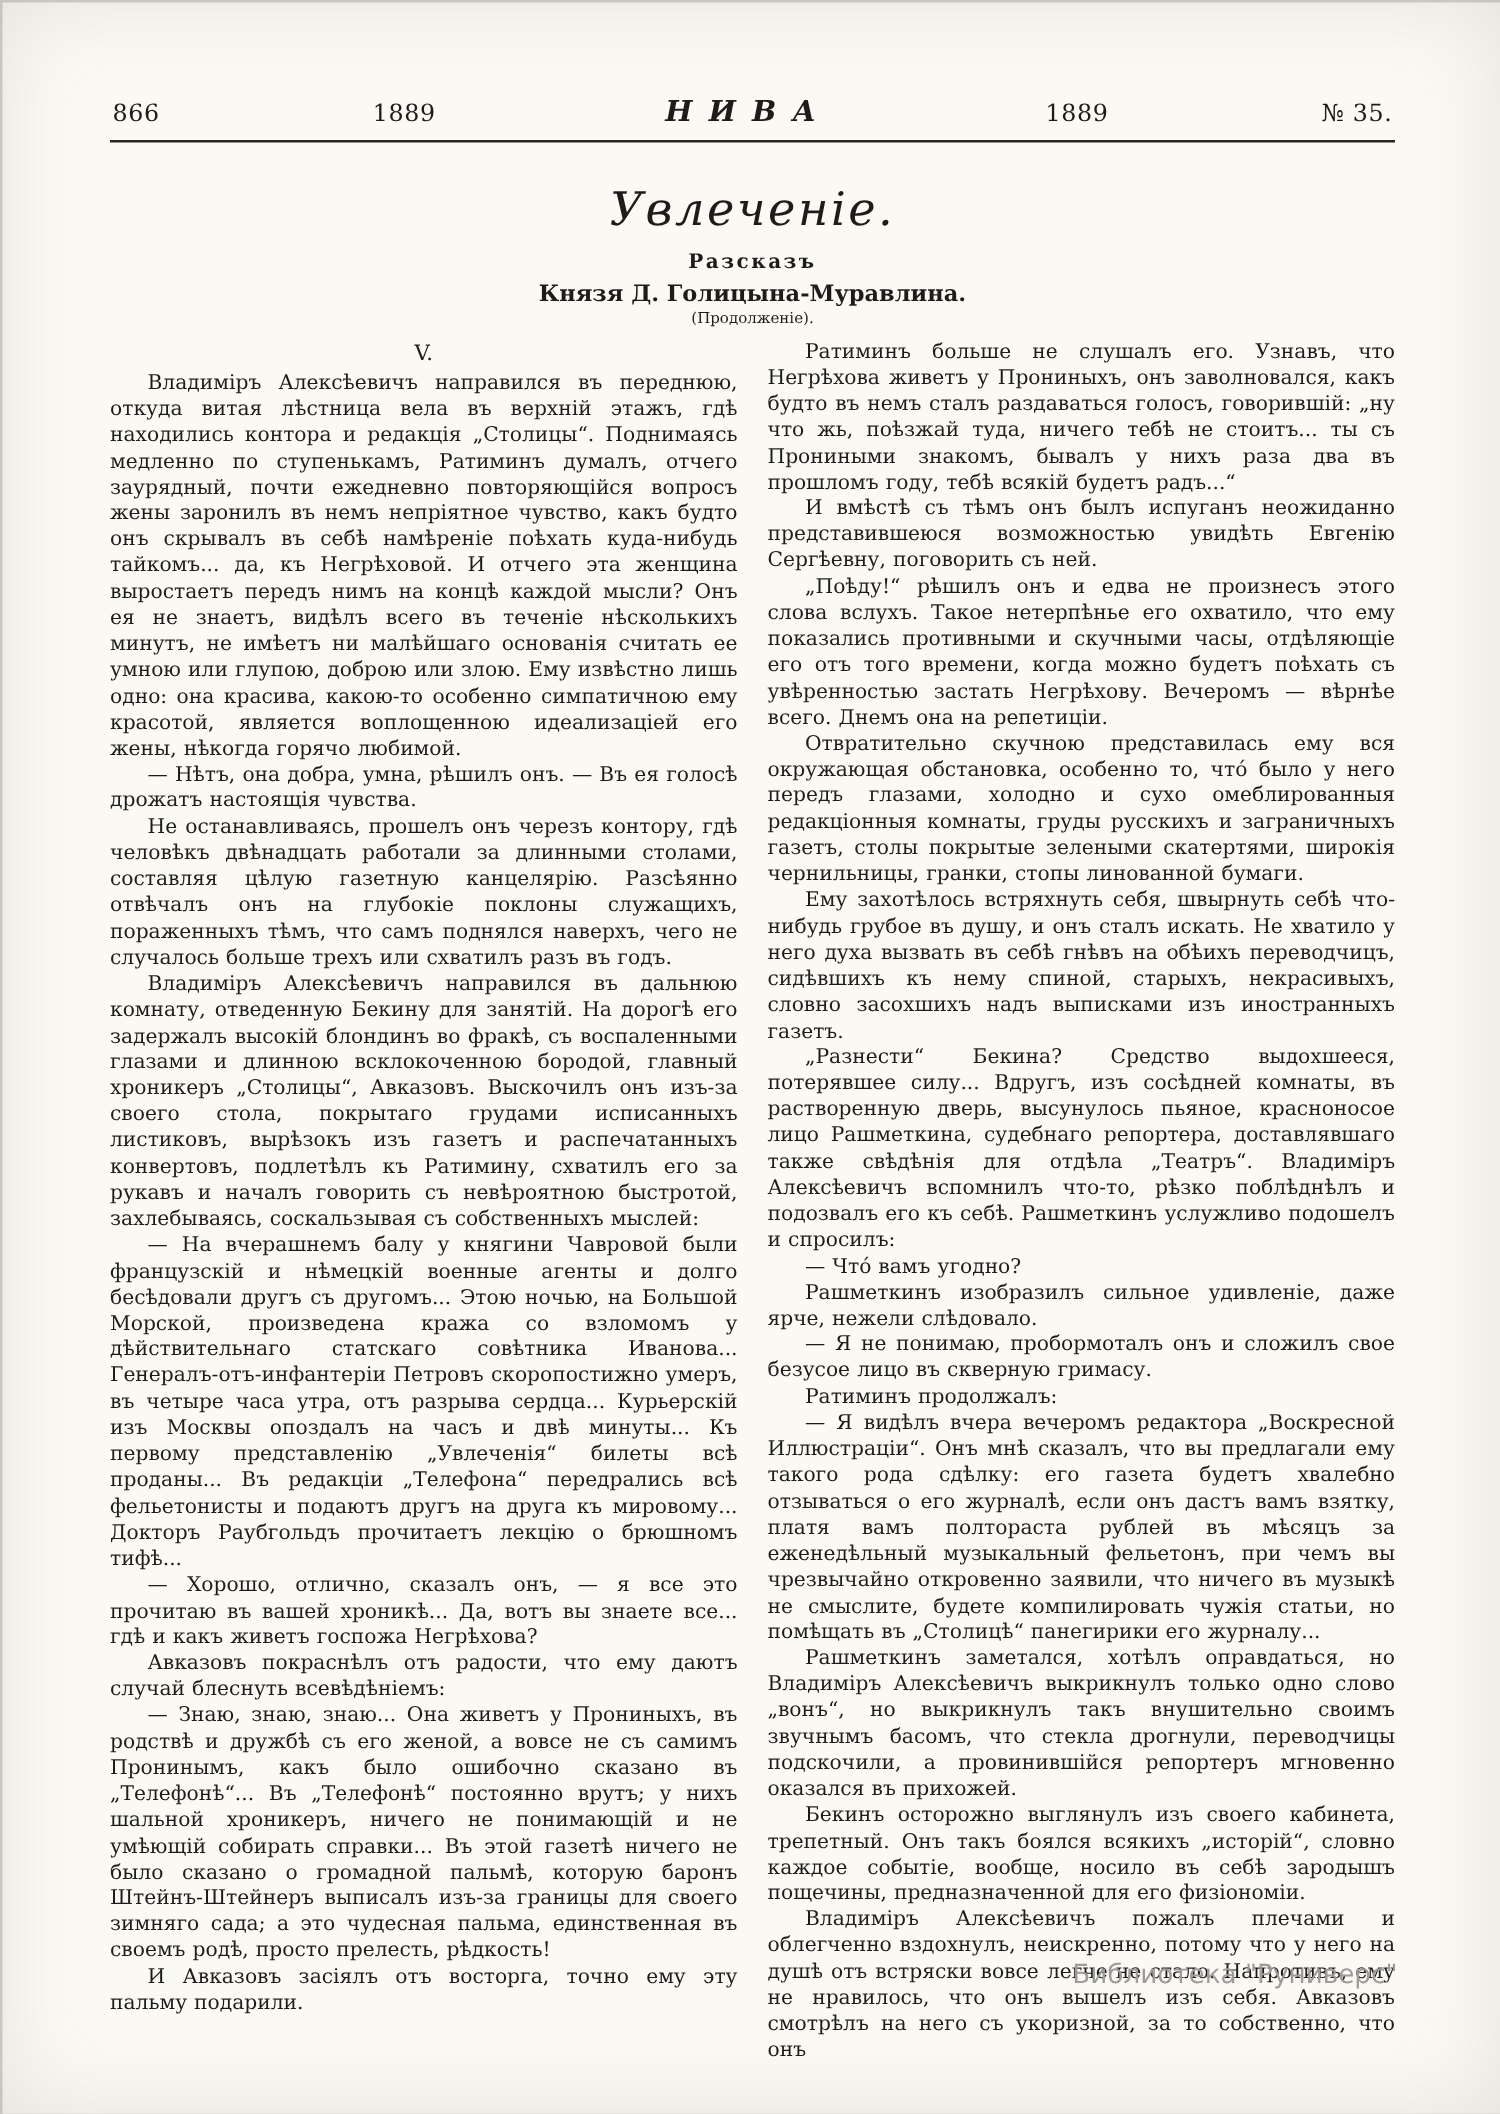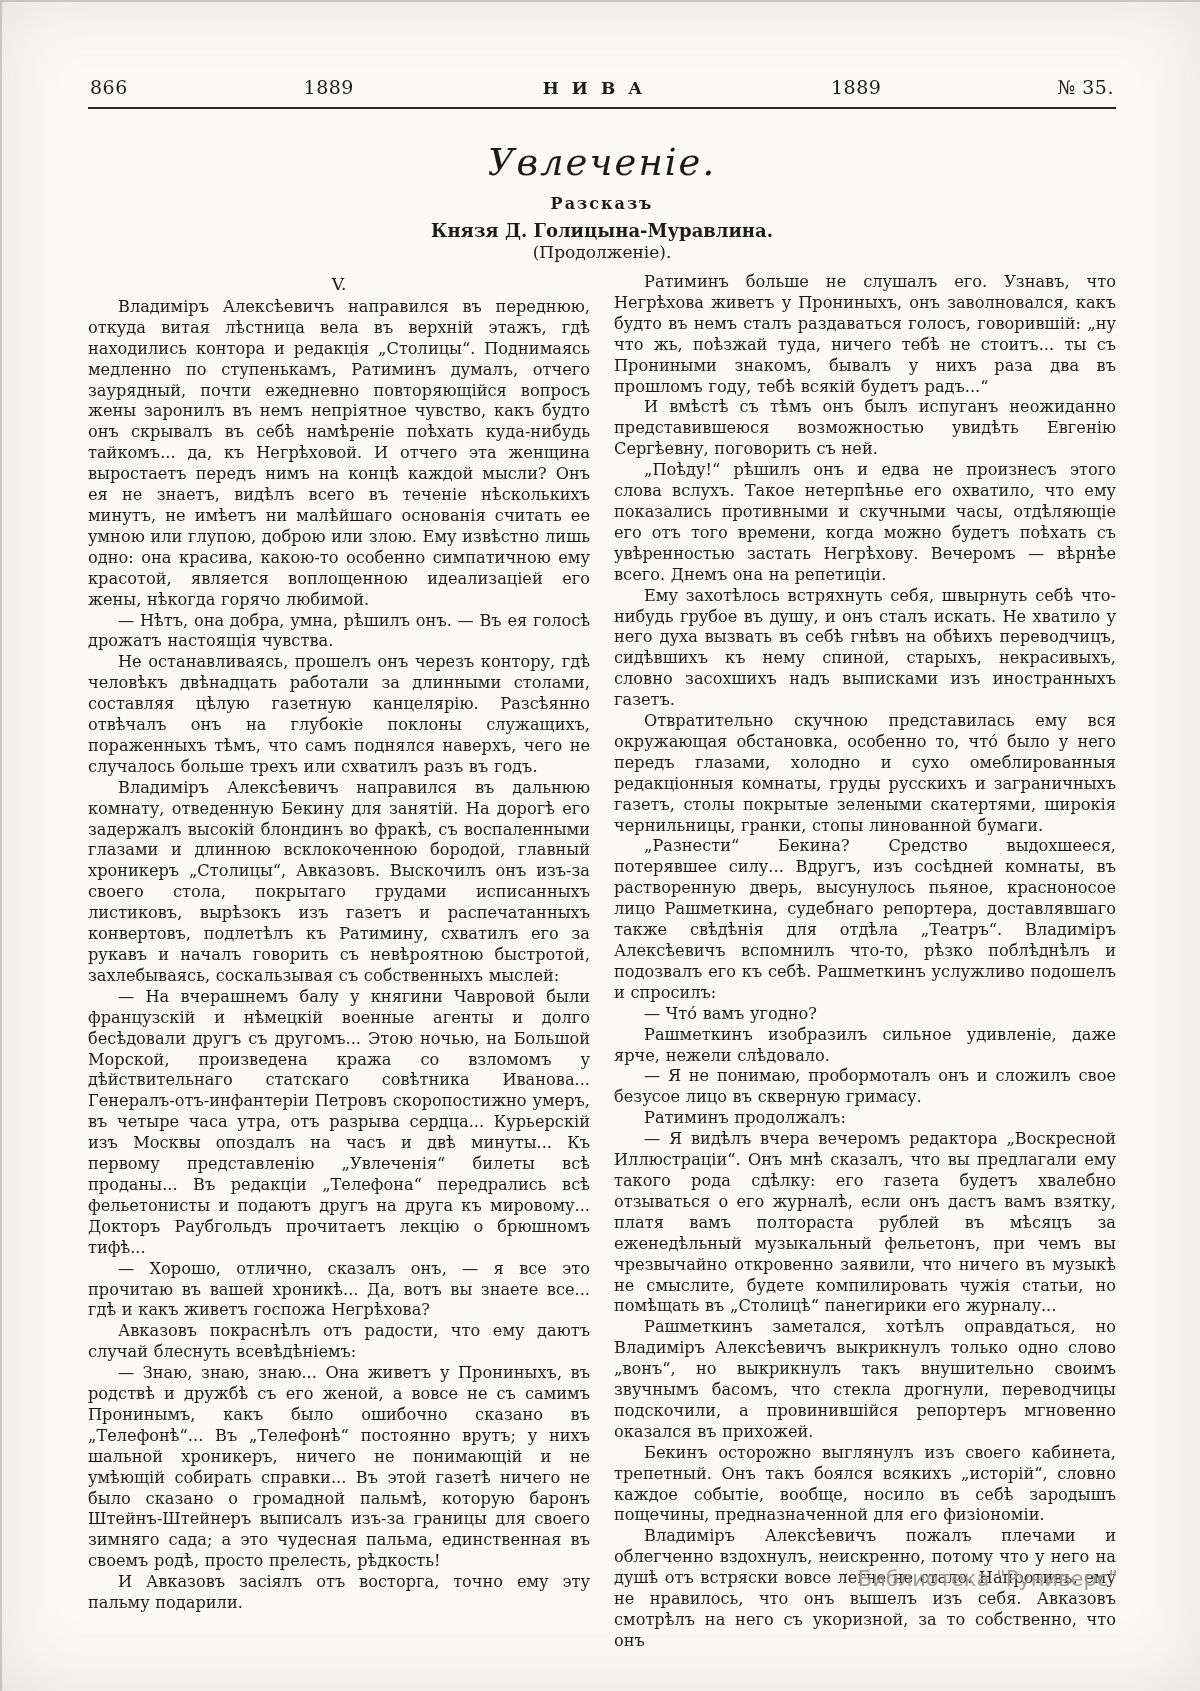--- a/index.html
+++ b/index.html
@@ -8,27 +8,27 @@
   .page {
     width: 1200px; height: 1691px; margin: 0 auto; position: relative;
     background: #faf9f4; color: #1d1c18; overflow: hidden;
     box-shadow: inset 0 0 70px rgba(110,105,90,.16), inset 2px 2px 0 rgba(90,88,80,.25);
     padding: 76px 84px 13px 88px;
   }
   .page-header {
     display: flex; justify-content: space-between; align-items: baseline;
     font-size: 19px; padding: 0 2px 9px 2px; letter-spacing: .5px;
   }
-  .masthead { font-weight: bold; font-size: 17px; letter-spacing: 13px; text-indent: 13px; }
+  .masthead { font-weight: bold; font-size: 23px; letter-spacing: 13px; text-indent: 13px; font-style: italic; }
   .header-rule { border: none; border-top: 2px solid #26251f; margin: 0 0 12px 0; }
   .title-block { text-align: center; margin-top: 26px; }
   .story-title { font-size: 37px; font-weight: normal; font-style: italic; letter-spacing: 2px; padding: 6px 0 10px 0; }
   .genre { font-size: 16px; font-weight: bold; letter-spacing: 2px; padding-bottom: 7px; }
   .author { font-size: 18px; font-weight: bold; padding-bottom: 1px; }
-  .continuation { font-size: 17px; padding-bottom: 10px; }
+  .continuation { font-size: 12px; padding-bottom: 10px; }
   .columns {
     display: flex; gap: 24px;
     text-align: justify; font-size: 16.2px; line-height: 20.9px;
   }
   .col { flex: 1 1 0; min-width: 0; }
   .chapter { text-align: center; font-size: 17px; padding: 2px 0 2px 0; }
   .para { text-indent: 30px; hyphens: auto; word-spacing: .5px; }
   .watermark {
     position: absolute; right: 82px; bottom: 100px;
     color: #9d9c98; font-size: 21px; font-family: "DejaVu Sans", sans-serif;
@@ -69,22 +69,22 @@
           <p class="para">Авказовъ покраснѣлъ отъ радости, что ему даютъ случай блеснуть всевѣдѣніемъ:</p>
           <p class="para">— Знаю, знаю, знаю... Она живетъ у Прониныхъ, въ родствѣ и дружбѣ съ его женой, а вовсе не съ самимъ Пронинымъ, какъ было ошибочно сказано въ „Телефонѣ“... Въ „Телефонѣ“ постоянно врутъ; у нихъ шальной хроникеръ, ничего не понимающій и не умѣющій собирать справки... Въ этой газетѣ ничего не было сказано о громадной пальмѣ, которую баронъ Штейнъ-Штейнеръ выписалъ изъ-за границы для своего зимняго сада; а это чудесная пальма, единственная въ своемъ родѣ, просто прелесть, рѣдкость!</p>
           <p class="para">И Авказовъ засіялъ отъ восторга, точно ему эту пальму подарили.</p>
         </div>
     </div>
     <div class="col">
       <div>
           <p class="para">Ратиминъ больше не слушалъ его. Узнавъ, что Негрѣхова живетъ у Прониныхъ, онъ заволновался, какъ будто въ немъ сталъ раздаваться голосъ, говорившій: „ну что жь, поѣзжай туда, ничего тебѣ не стоитъ... ты съ Прониными знакомъ, бывалъ у нихъ раза два въ прошломъ году, тебѣ всякій будетъ радъ...“</p>
           <p class="para">И вмѣстѣ съ тѣмъ онъ былъ испуганъ неожиданно представившеюся возможностью увидѣть Евгенію Сергѣевну, поговорить съ ней.</p>
           <p class="para">„Поѣду!“ рѣшилъ онъ и едва не произнесъ этого слова вслухъ. Такое нетерпѣнье его охватило, что ему показались противными и скучными часы, отдѣляющіе его отъ того времени, когда можно будетъ поѣхать съ увѣренностью застать Негрѣхову. Вечеромъ — вѣрнѣе всего. Днемъ она на репетиціи.</p>
+          <p class="para">Отвратительно скучною представилась ему вся окружающая обстановка, особенно то, что́ было у него передъ глазами, холодно и сухо омеблированныя редакціонныя комнаты, груды русскихъ и заграничныхъ газетъ, столы покрытые зелеными скатертями, широкія чернильницы, гранки, стопы линованной бумаги.</p>
           <p class="para">Ему захотѣлось встряхнуть себя, швырнуть себѣ что-нибудь грубое въ душу, и онъ сталъ искать. Не хватило у него духа вызвать въ себѣ гнѣвъ на обѣихъ переводчицъ, сидѣвшихъ къ нему спиной, старыхъ, некрасивыхъ, словно засохшихъ надъ выписками изъ иностранныхъ газетъ.</p>
-          <p class="para">Отвратительно скучною представилась ему вся окружающая обстановка, особенно то, что́ было у него передъ глазами, холодно и сухо омеблированныя редакціонныя комнаты, груды русскихъ и заграничныхъ газетъ, столы покрытые зелеными скатертями, широкія чернильницы, гранки, стопы линованной бумаги.</p>
           <p class="para">„Разнести“ Бекина? Средство выдохшееся, потерявшее силу... Вдругъ, изъ сосѣдней комнаты, въ растворенную дверь, высунулось пьяное, красноносое лицо Рашметкина, судебнаго репортера, доставлявшаго также свѣдѣнія для отдѣла „Театръ“. Владиміръ Алексѣевичъ вспомнилъ что-то, рѣзко поблѣднѣлъ и подозвалъ его къ себѣ. Рашметкинъ услужливо подошелъ и спросилъ:</p>
           <p class="para">— Что́ вамъ угодно?</p>
           <p class="para">Рашметкинъ изобразилъ сильное удивленіе, даже ярче, нежели слѣдовало.</p>
           <p class="para">— Я не понимаю, пробормоталъ онъ и сложилъ свое безусое лицо въ скверную гримасу.</p>
           <p class="para">Ратиминъ продолжалъ:</p>
           <p class="para">— Я видѣлъ вчера вечеромъ редактора „Воскресной Иллюстраціи“. Онъ мнѣ сказалъ, что вы предлагали ему такого рода сдѣлку: его газета будетъ хвалебно отзываться о его журналѣ, если онъ дастъ вамъ взятку, платя вамъ полтораста рублей въ мѣсяцъ за еженедѣльный музыкальный фельетонъ, при чемъ вы чрезвычайно откровенно заявили, что ничего въ музыкѣ не смыслите, будете компилировать чужія статьи, но помѣщать въ „Столицѣ“ панегирики его журналу...</p>
           <p class="para">Рашметкинъ заметался, хотѣлъ оправдаться, но Владиміръ Алексѣевичъ выкрикнулъ только одно слово „вонъ“, но выкрикнулъ такъ внушительно своимъ звучнымъ басомъ, что стекла дрогнули, переводчицы подскочили, а провинившійся репортеръ мгновенно оказался въ прихожей.</p>
           <p class="para">Бекинъ осторожно выглянулъ изъ своего кабинета, трепетный. Онъ такъ боялся всякихъ „исторій“, словно каждое событіе, вообще, носило въ себѣ зародышъ пощечины, предназначенной для его физіономіи.</p>
           <p class="para">Владиміръ Алексѣевичъ пожалъ плечами и облегченно вздохнулъ, неискренно, потому что у него на душѣ отъ встряски вовсе легче не стало. Напротивъ, ему не нравилось, что онъ вышелъ изъ себя. Авказовъ смотрѣлъ на него съ укоризной, за то собственно, что онъ</p>
         </div>

